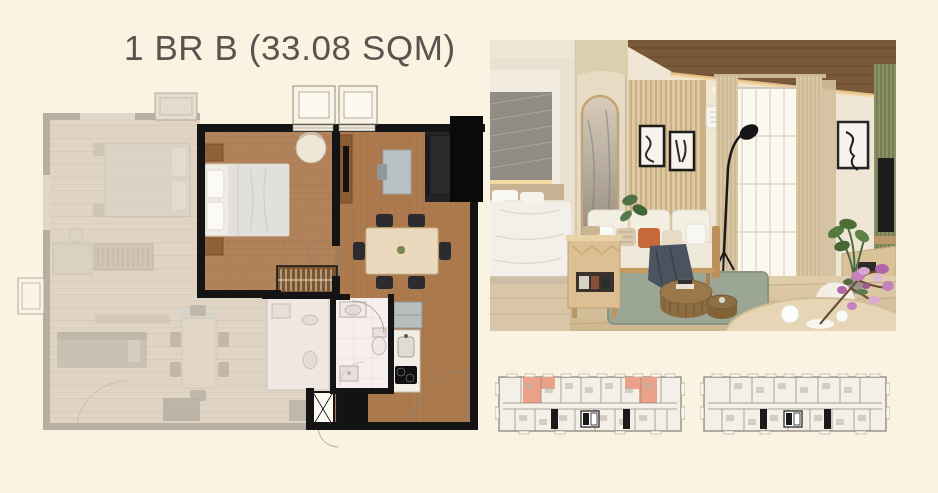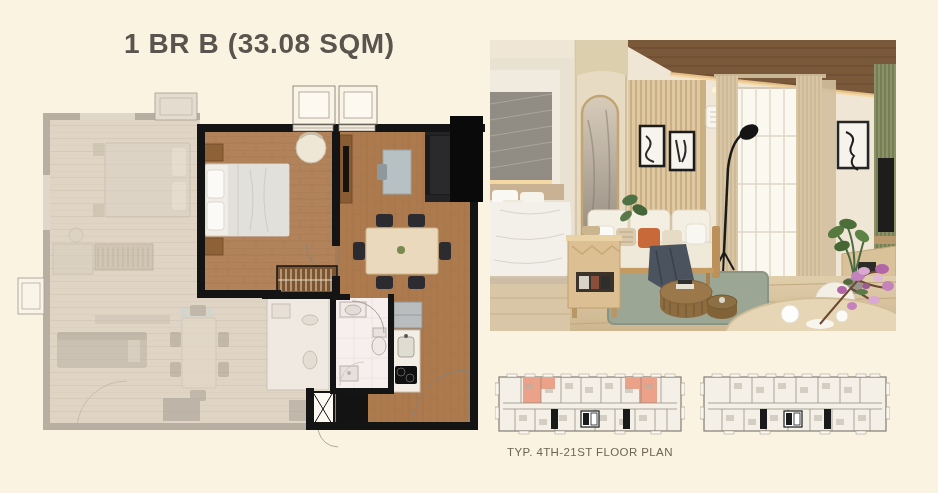--- a/index.html
+++ b/index.html
@@ -5,21 +5,21 @@
   html,body{margin:0;padding:0;}
   .stage{
     position:relative;
     width:938px;height:493px;
     background:var(--background,#fbf3e2);
     font-family:"Liberation Sans",sans-serif;
     overflow:hidden;
   }
   .unit-title{
     position:absolute;left:124px;top:28px;
-    font-size:28px;font-weight:700;letter-spacing:.6px;
+    font-size:35px;font-weight:400;letter-spacing:.6px;
     color:var(--title-text,#5a544e);
     white-space:nowrap;
   }
   .floorplan{position:absolute;left:10px;top:80px;width:480px;height:405px;}
   .photo{position:absolute;left:490px;top:40px;width:406px;height:291px;}
   .plate{position:absolute;width:190px;height:66px;}
   .plate-1{left:495px;top:371px;}
   .plate-2{left:700px;top:371px;}
   .plate-caption{
     position:absolute;width:200px;top:446px;
@@ -516,15 +516,14 @@
     </g>
     <g>
       <rect x="60" y="38" width="7" height="20" fill="#1a1a1a"></rect>
       <rect x="124" y="38" width="7" height="20" fill="#1a1a1a"></rect>
       <rect x="84" y="40" width="18" height="16" fill="#ffffff" stroke="#1a1a1a" stroke-width="1.2"></rect>
       <rect x="86" y="42" width="6" height="12" fill="#1a1a1a"></rect>
       <rect x="94" y="42" width="6" height="12" fill="#ffffff" stroke="#1a1a1a" stroke-width="0.8"></rect>
     </g>
   </svg>
 
-  <div class="plate-caption cap-1">TYP. 4TH-21ST FLOOR PLAN</div>
 
 </div>
 
 </body></html>

